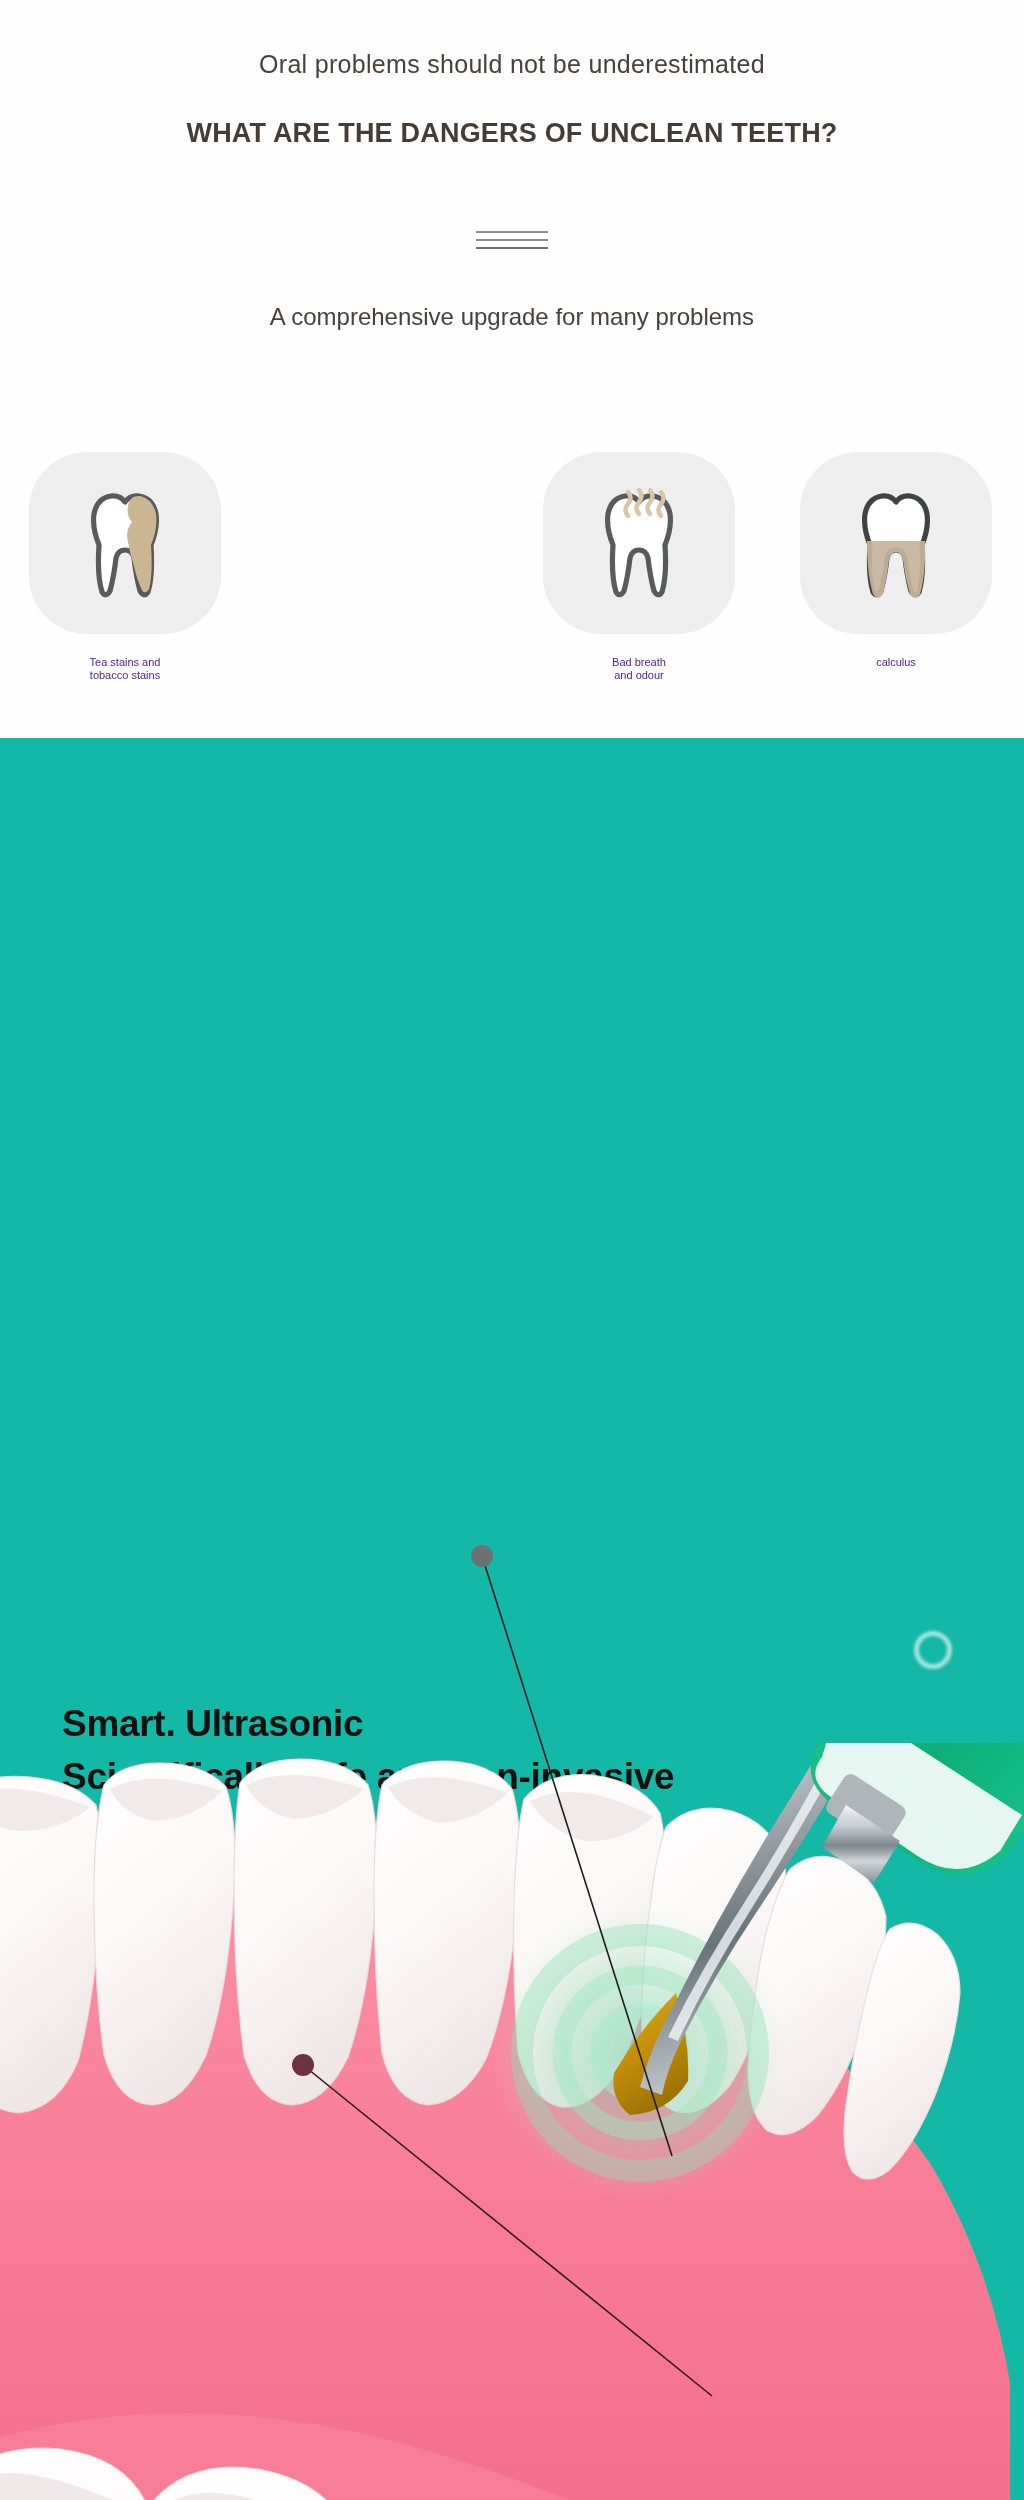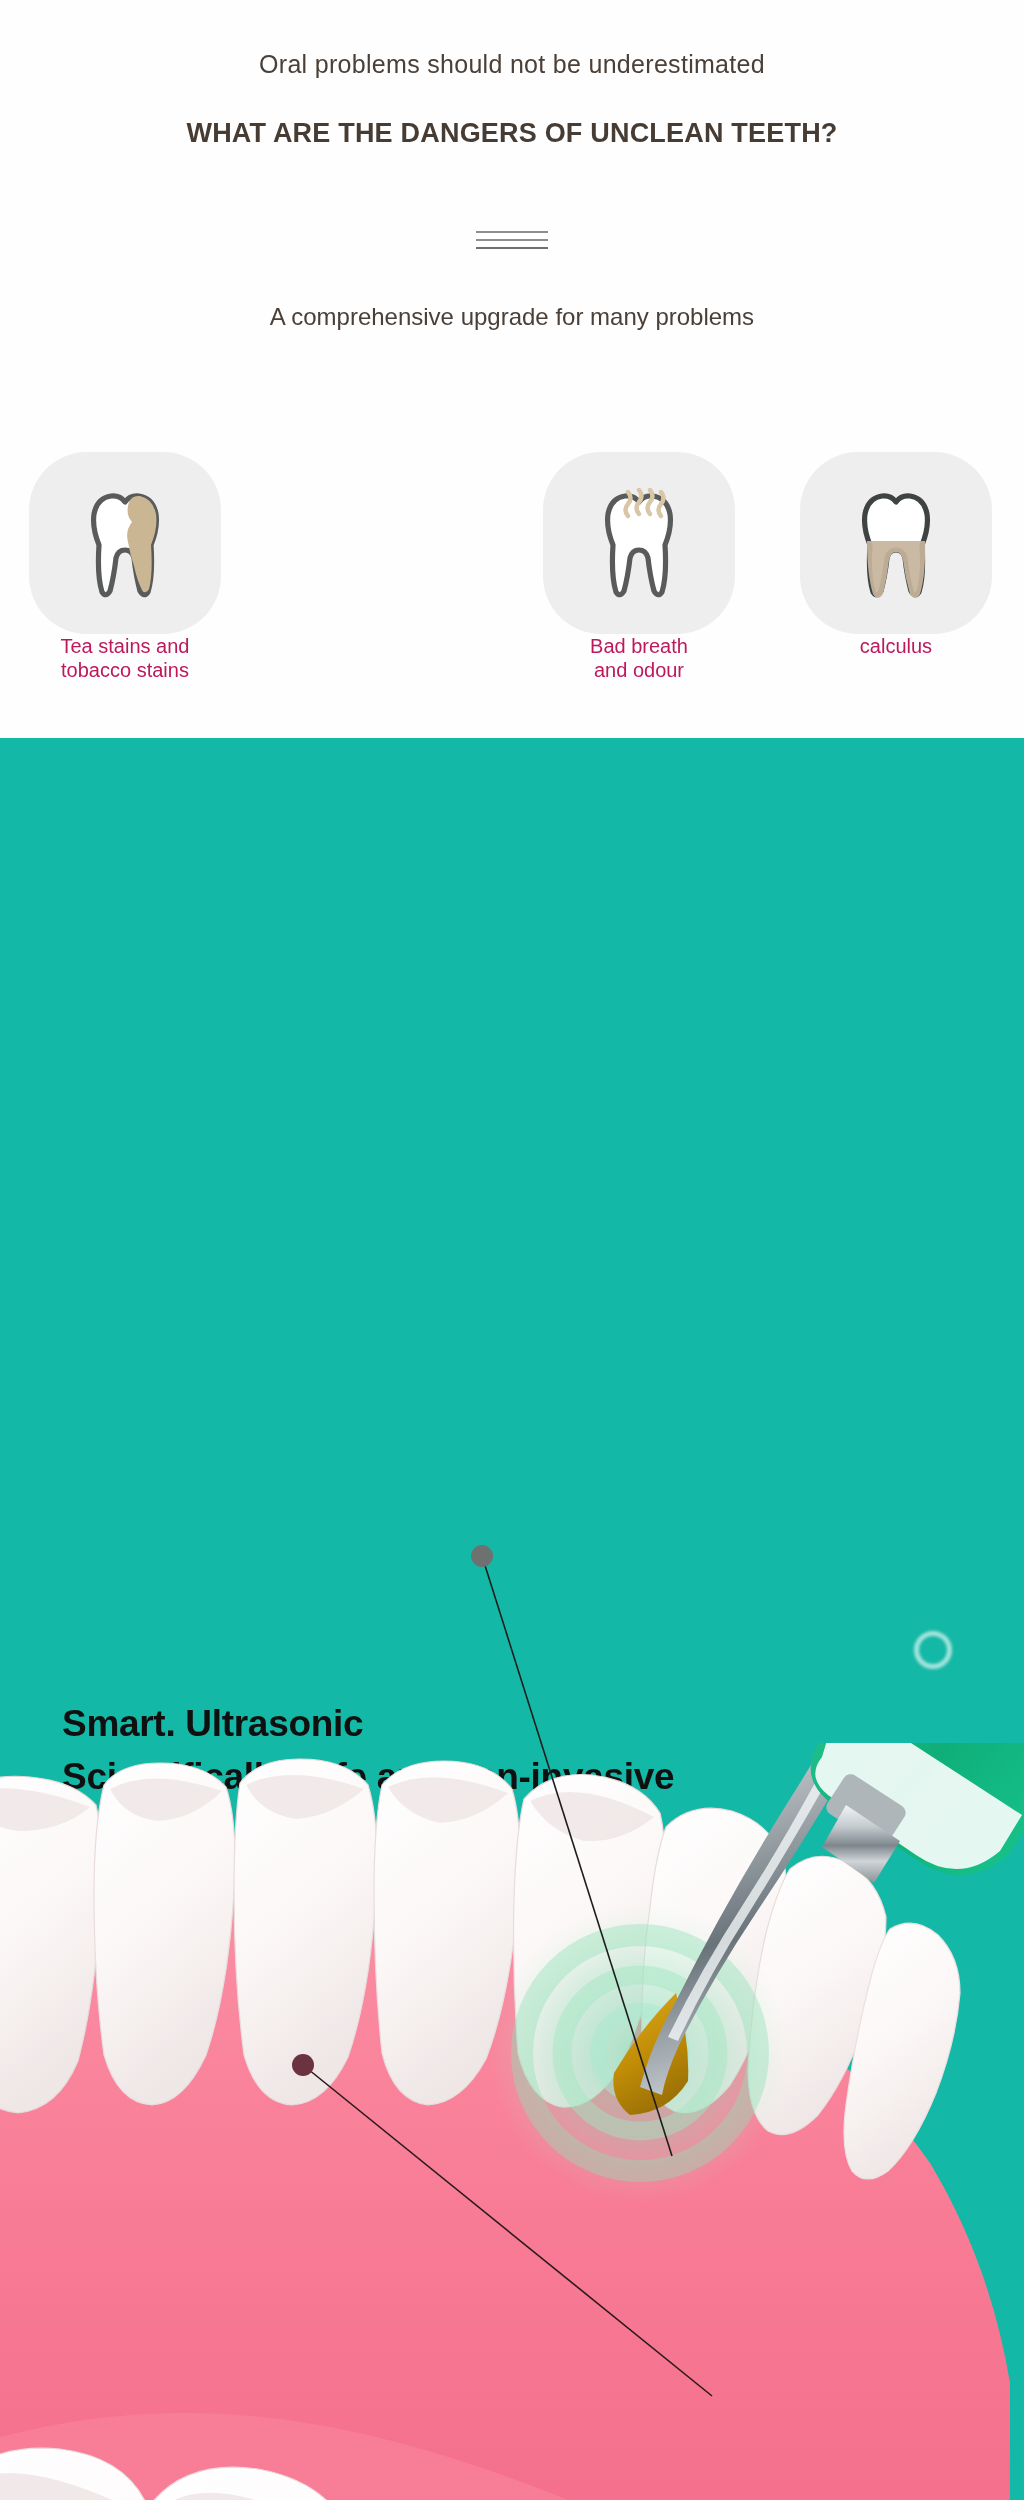--- a/index.html
+++ b/index.html
@@ -24,21 +24,21 @@
 
   #tagline { position:absolute; left:0; top:303px; width:1024px; text-align:center;
              font-size:24px; color:#4b4038; }
 
   
   #cards { position:absolute; left:0; top:452px; width:1024px; height:250px; }
   .card { position:absolute; top:0; width:192px; }
   .card-tile { width:192px; height:182px; background:#efeeee; border-radius:58px;
                display:flex; align-items:center; justify-content:center;
                filter:blur(.2px); }
-  .card-label { text-align:center; font-size:20px; color:#be185d;
+  .card-label { margin-top:22px; text-align:center; font-size:11px; color:#4c1d95;
                 line-height:1.22; }
   .c0 { left:29px; }  .c1 { left:286px; } .c2 { left:543px; } .c3 { left:800px; }
 
   .tooth-svg { width:106px; height:118px; display:block; }
 
   
   #cyan-section { position:absolute; left:0; top:738px; width:1024px; height:1762px;
                   background:#14b8a6; overflow:hidden; }
 
   #deco-ring { position:absolute; left:914px; top:893px; width:38px; height:38px;

